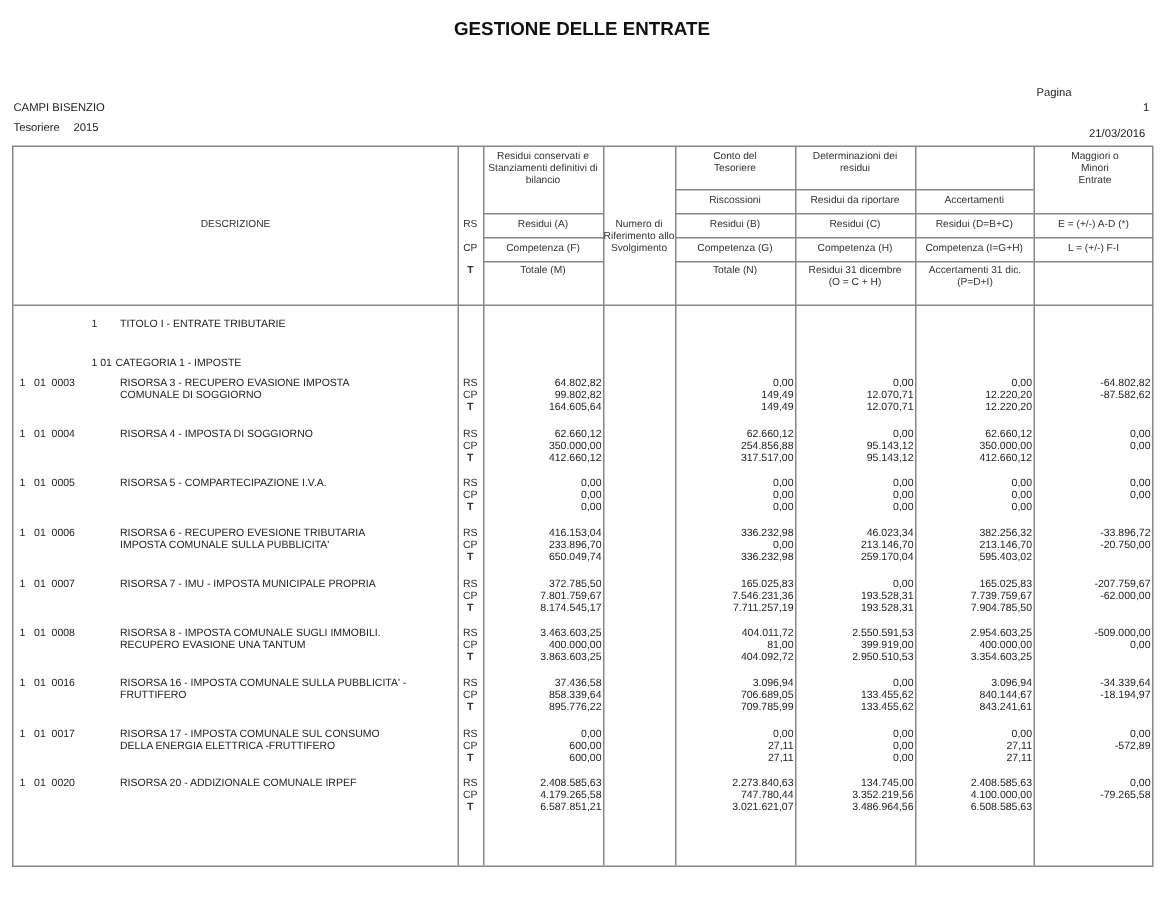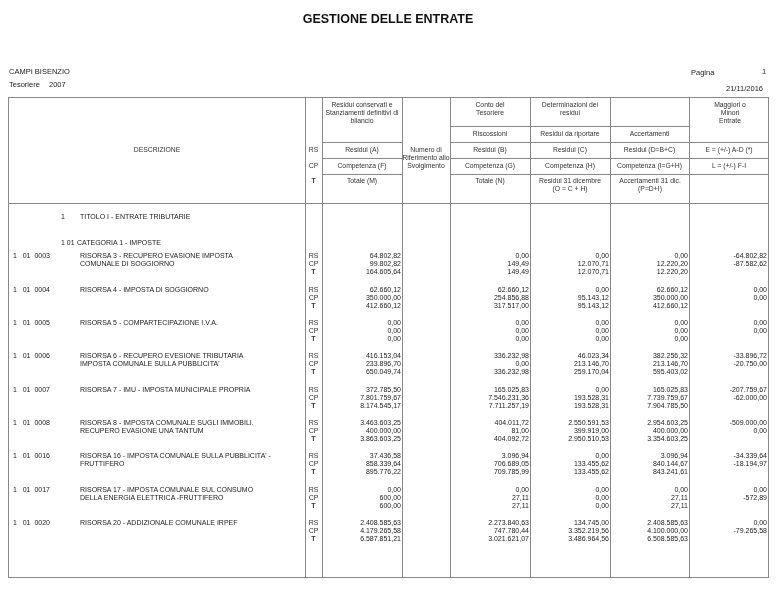--- a/index.html
+++ b/index.html
@@ -16,24 +16,24 @@
   .rs.b { font-weight: bold; }
   .txt { position: absolute; font-size: 7px; color: #222; line-height: 8px; white-space: nowrap; }
   .num { position: absolute; font-size: 7px; color: #222; line-height: 8px; text-align: right; white-space: nowrap; }
 </style>
 </head>
 <body>
 
 <div class="title">GESTIONE DELLE ENTRATE</div>
 <div class="meta" style="left:9px;top:67px;">CAMPI BISENZIO</div>
 <div class="meta" style="left:9px;top:80px;">Tesoriere</div>
-<div class="meta" style="left:49px;top:80px;">2007</div>
-<div class="meta" style="left:691px;top:68px;">Pagina</div>
+<div class="meta" style="left:49px;top:80px;">2015</div>
+<div class="meta" style="left:691px;top:57px;">Pagina</div>
 <div class="meta" style="left:762px;top:67px;">1</div>
-<div class="meta" style="left:726px;top:84px;">21/11/2016</div>
+<div class="meta" style="left:726px;top:84px;">21/03/2016</div>
 
 <div class="tbl" id="tbl">
 
   <div class="vline" style="left:296px"></div>
   <div class="vline" style="left:313px"></div>
   <div class="vline" style="left:393px"></div>
   <div class="vline" style="left:441px"></div>
   <div class="vline" style="left:521px"></div>
   <div class="vline" style="left:601px"></div>
   <div class="vline" style="left:680px"></div>

